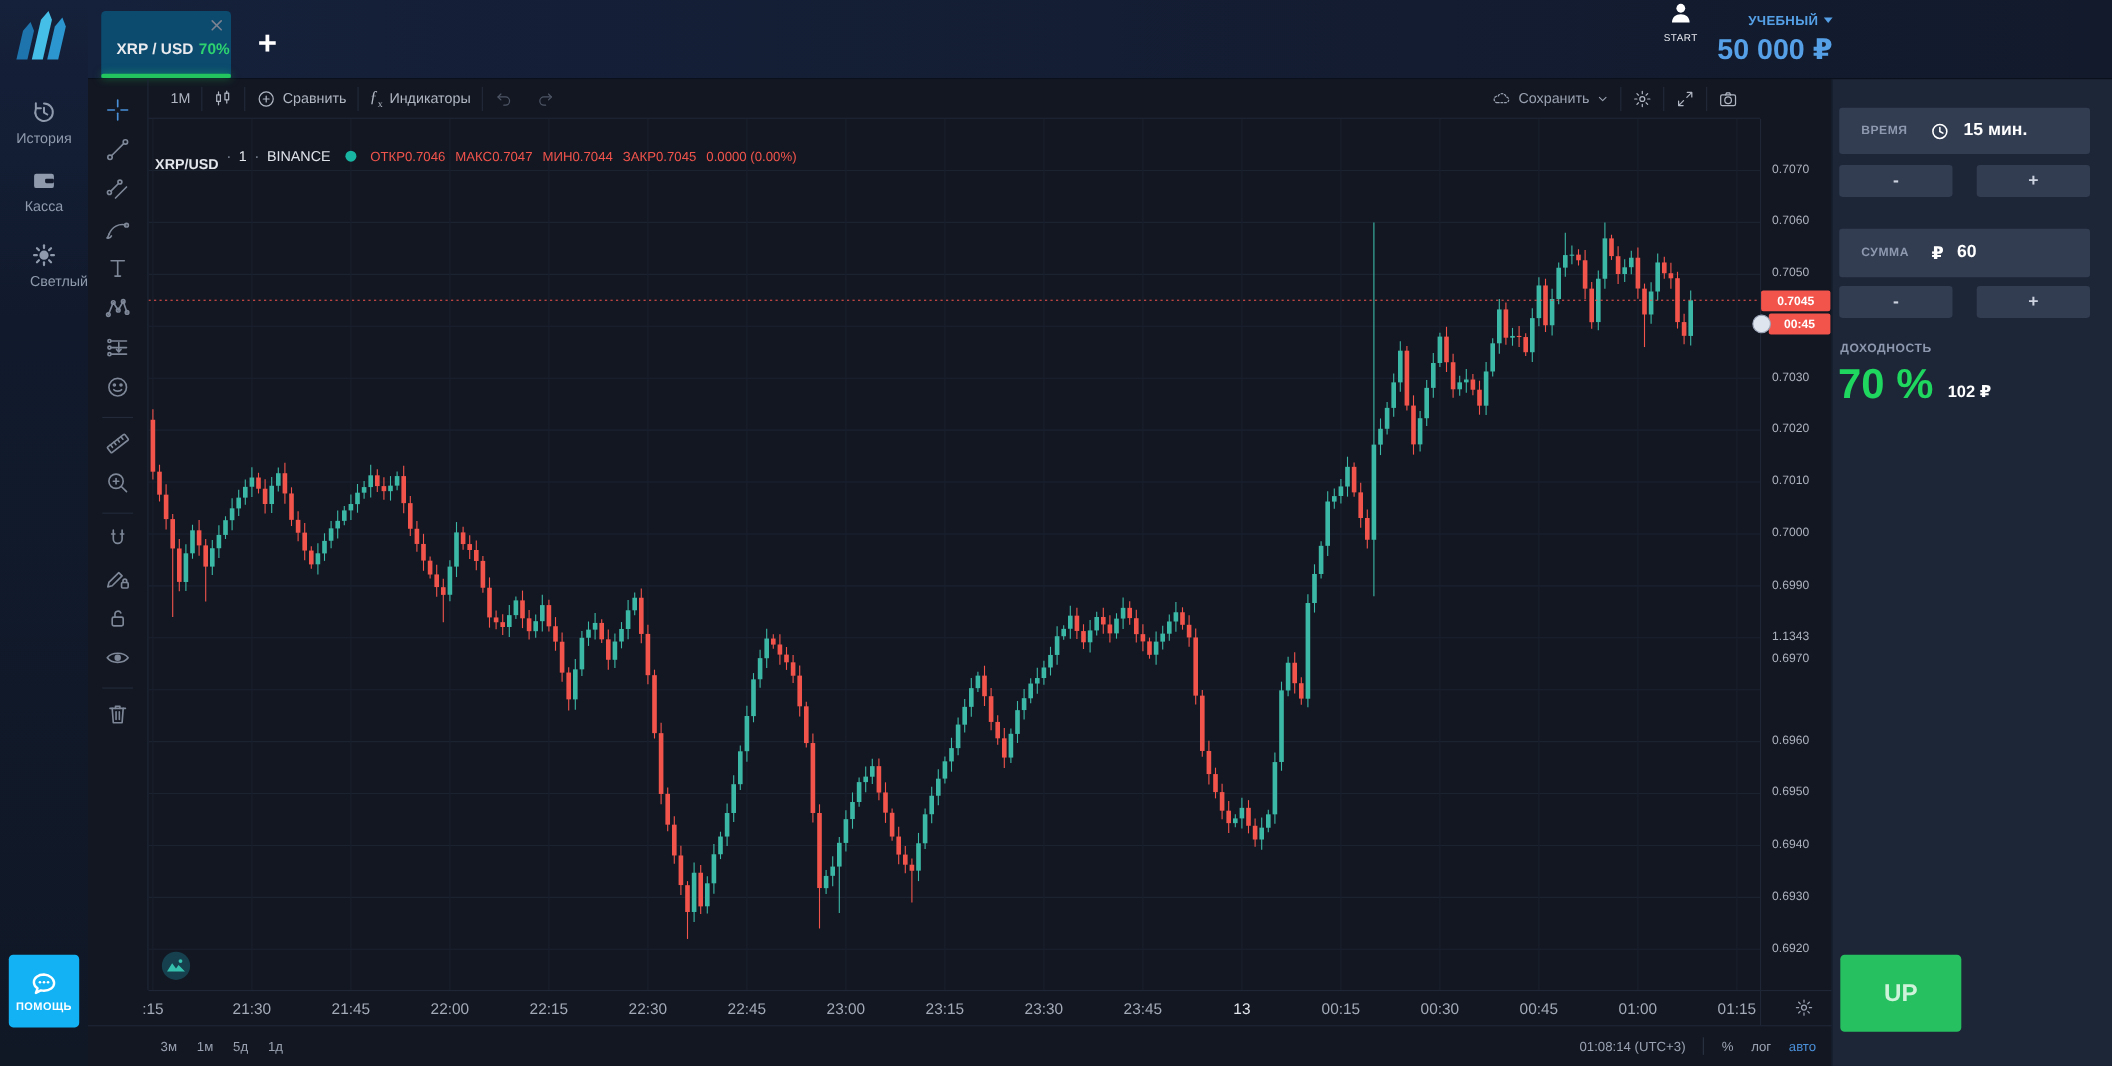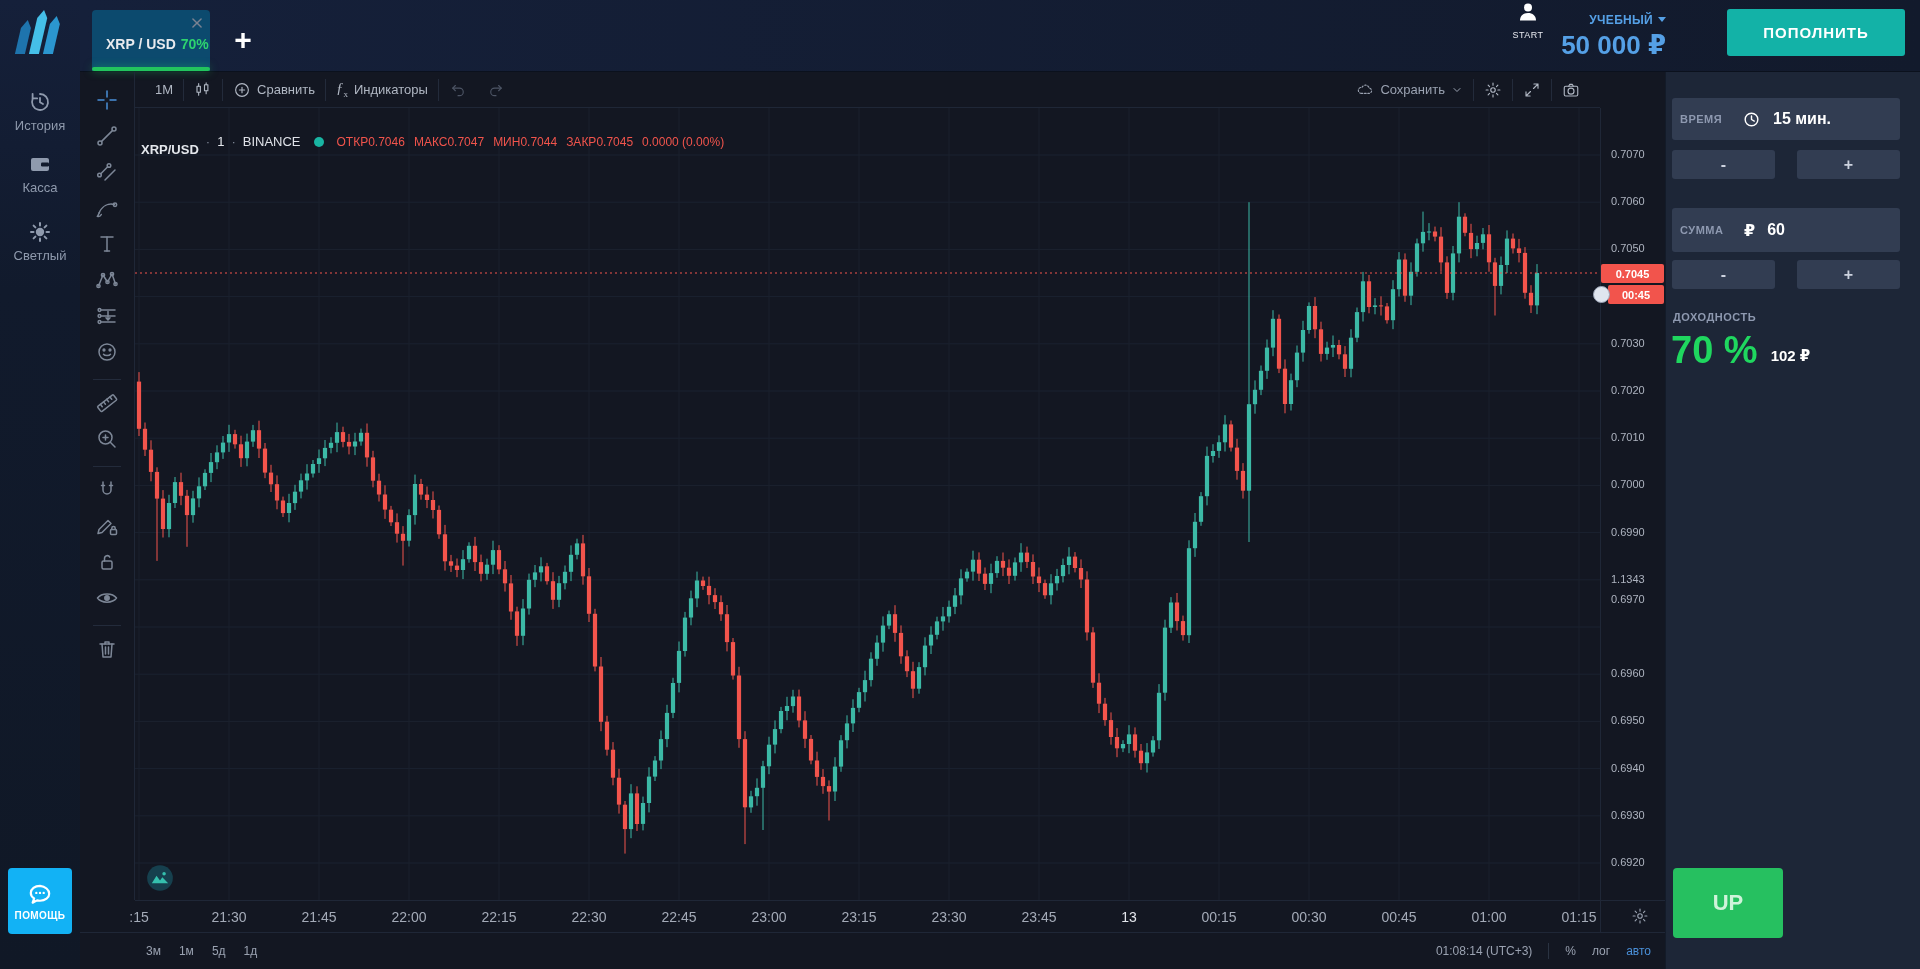--- a/index.html
+++ b/index.html
@@ -92,21 +92,21 @@
   .range-btn{cursor:pointer;}
   .bb-right{margin-left:auto;display:flex;align-items:center;gap:16px;}
   .bb-div{width:1px;height:16px;background:#2a3342;}
   .bb-auto{color:#4a90d9;}
   .clock-txt{cursor:pointer;}
 
   .chart-badge{left:146px;top:864px;width:28px;height:28px;z-index:5;cursor:pointer;}
 
   
   .tp-box{left:1672px;width:228px;height:42px;background:#323d52;border-radius:3px;display:flex;align-items:center;}
-  .tp-label{color:#8e99b0;font-size:11px;font-weight:bold;letter-spacing:.5px;margin-left:8px;width:56px;}
+  .tp-label{color:#8e99b0;font-size:11px;font-weight:bold;letter-spacing:.5px;margin-left:20px;width:56px;}
   .tp-ic{width:19px;height:19px;color:#fff;margin-left:6px;}
   .tp-val{color:#fff;font-size:16px;font-weight:bold;margin-left:12px;}
   .tp-cur{color:#fff;font-size:16px;font-weight:bold;margin-left:8px;}
   .tp-btn{width:103px;height:29px;background:#323d52;border-radius:3px;color:#cdd3df;font-size:16px;font-weight:bold;
           display:flex;align-items:center;justify-content:center;cursor:pointer;}
   .payout-label{left:1673px;top:311px;font-size:11px;font-weight:bold;letter-spacing:.5px;color:#8e99b0;}
   .payout-row{left:1671px;top:330px;display:flex;align-items:flex-end;gap:13px;}
   .payout-pct{color:#1fd75f;font-size:38px;font-weight:bold;line-height:40px;}
   .payout-amt{color:#fff;font-size:15px;font-weight:bold;padding-bottom:5px;}
   .btn-up{left:1673px;top:868px;width:110px;height:70px;background:#26c060;border-radius:4px;color:#cff3da;
@@ -148,21 +148,21 @@
   </div>
   <div class="abs side-item" style="left:0;top:152px;">
     <span class="icon">
         <svg viewBox="0 0 24 24">
           <rect x="3" y="6" width="18" height="13" rx="2" fill="currentColor"></rect>
           <rect x="13" y="10.5" width="8" height="4" rx="1.2" fill="#121a2c"></rect>
         </svg>
       </span>
     <span>Касса</span>
   </div>
-  <div class="abs side-item" style="left:0;top:220px;">
+  <div class="abs side-item" style="left:0;top:220px;text-align:right;">
     <span class="icon">
         <svg viewBox="0 0 24 24" fill="none" stroke="currentColor" stroke-width="2" stroke-linecap="round" stroke-linejoin="round">
           <circle cx="12" cy="12" r="3.2" fill="currentColor"></circle>
           <line x1="12" y1="3" x2="12" y2="5.5"></line>
           <line x1="12" y1="18.5" x2="12" y2="21"></line>
           <line x1="3" y1="12" x2="5.5" y2="12"></line>
           <line x1="18.5" y1="12" x2="21" y2="12"></line>
           <line x1="5.6" y1="5.6" x2="7.4" y2="7.4"></line>
           <line x1="16.6" y1="16.6" x2="18.4" y2="18.4"></line>
           <line x1="5.6" y1="18.4" x2="7.4" y2="16.6"></line>
@@ -203,21 +203,20 @@
           <circle cx="12" cy="7.5" r="4"></circle>
           <path d="M4 20.5 c0 -5 3.5 -7.5 8 -7.5 s8 2.5 8 7.5 Z"></path>
         </svg>
       </span>
     <span>START</span>
   </div>
   <div class="abs account">
     <div><span class="acct-type">УЧЕБНЫЙ</span><span class="caret"></span></div>
     <div class="balance">50 000 ₽</div>
   </div>
-  <div class="abs deposit-btn">ПОПОЛНИТЬ</div>
 
   <div class="abs chart-toolbar">
     <div class="tb-item">
         <span>1М</span>
       </div>
     <div class="tb-sep"></div>
     <div class="tb-item">
         <span class="icon">
           <svg viewBox="0 0 24 24" fill="none" stroke="currentColor" stroke-width="1.5" stroke-linecap="round" stroke-linejoin="round">
             <rect x="4" y="7" width="4.5" height="8"></rect>

